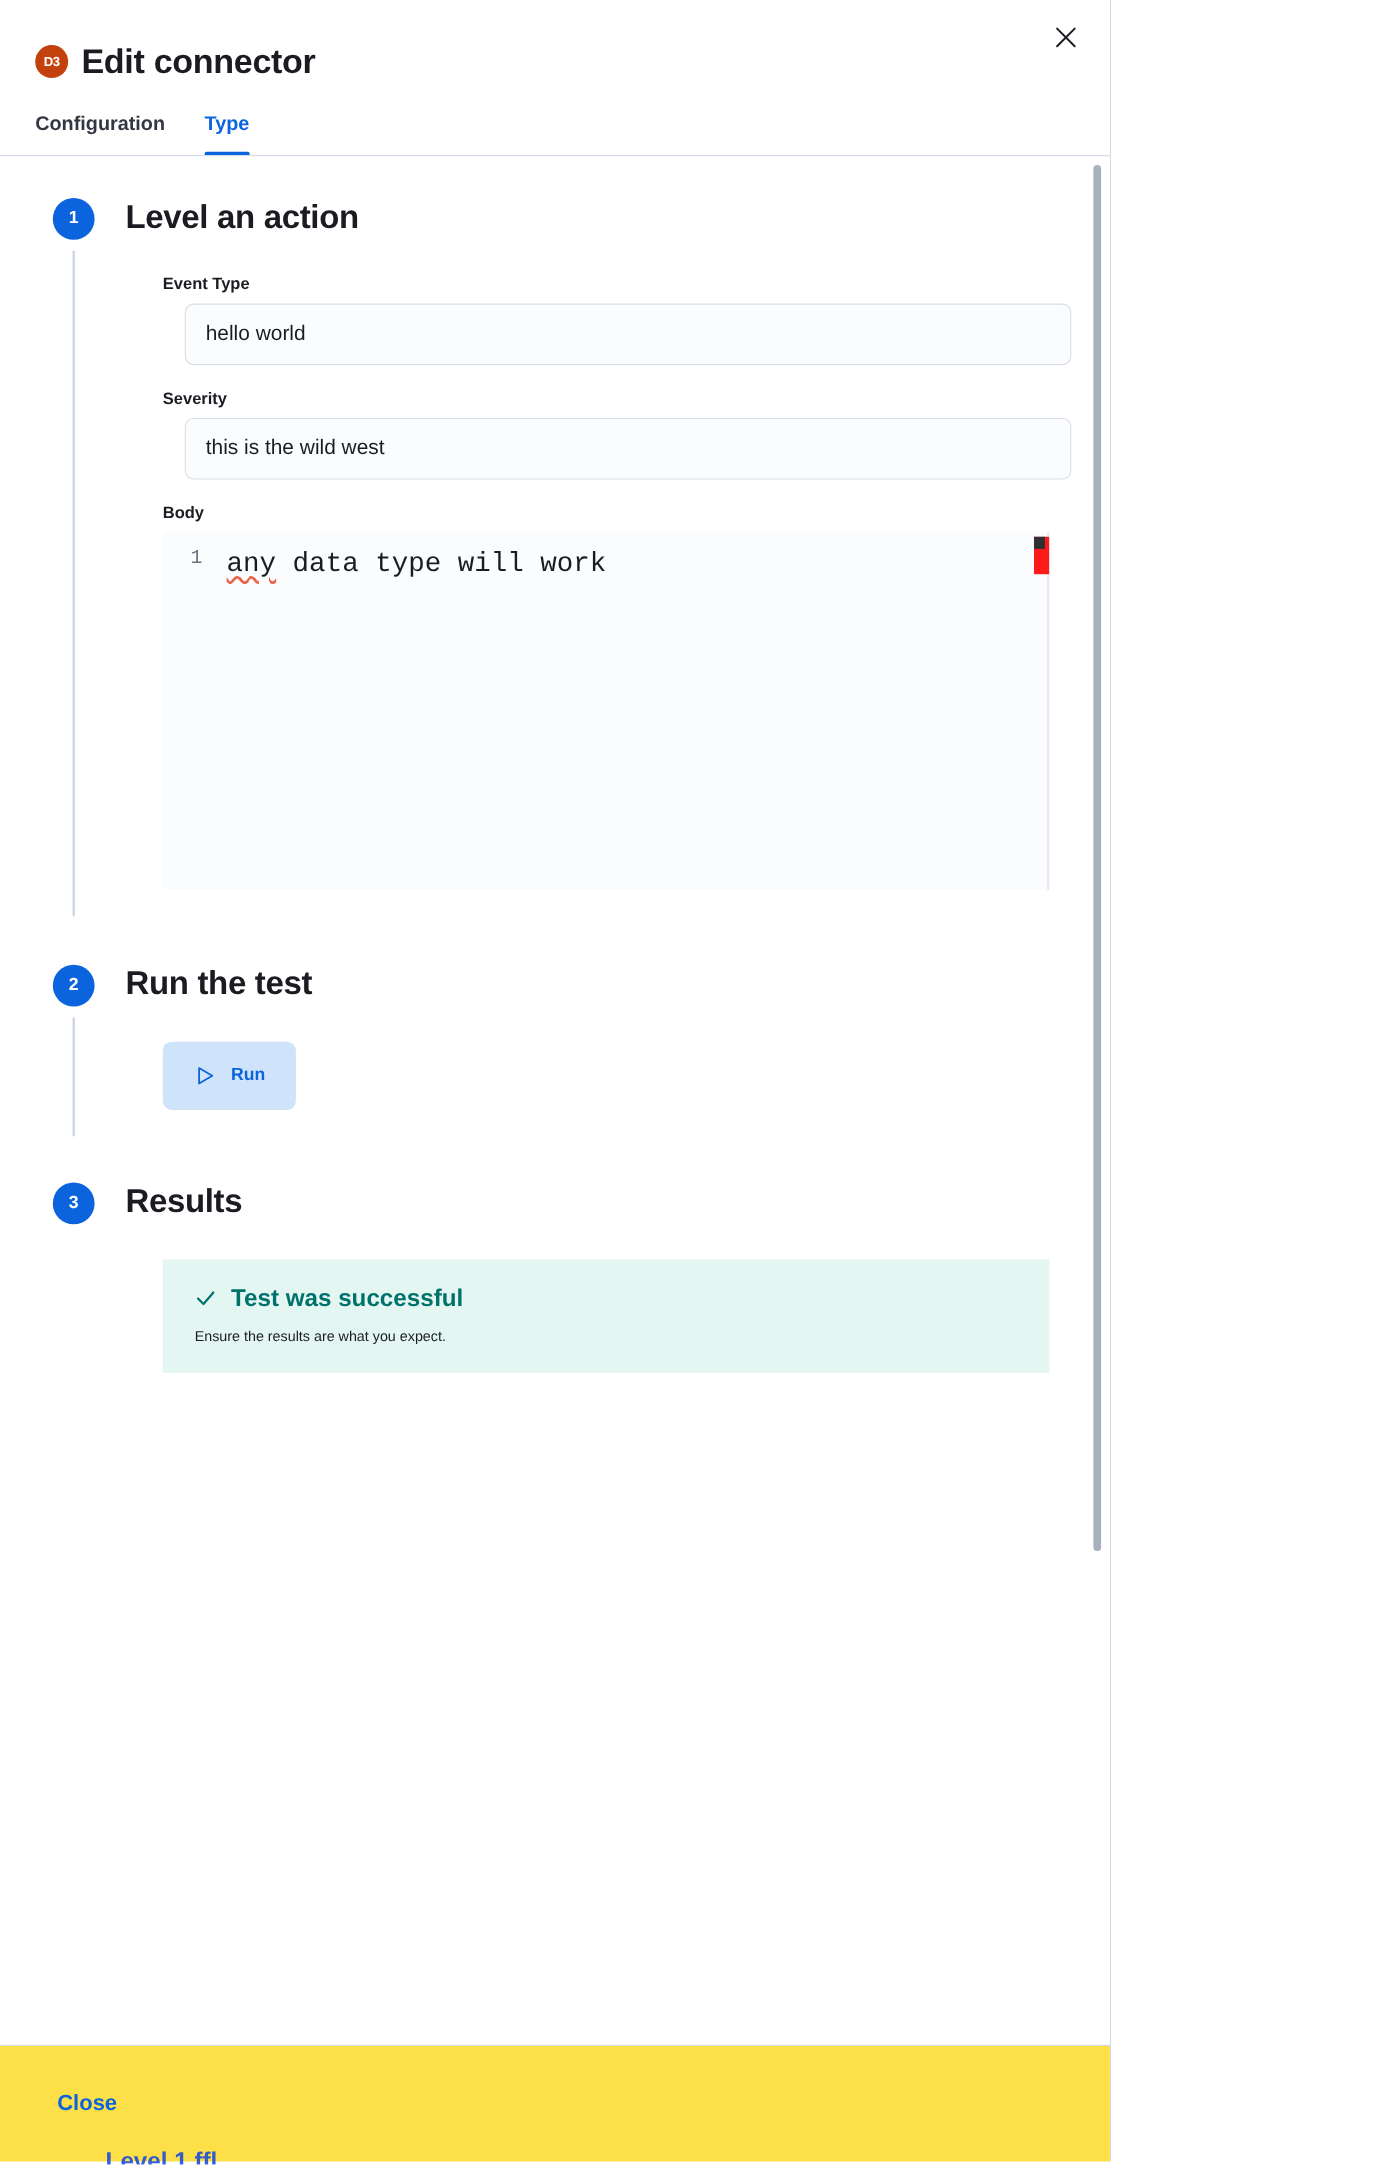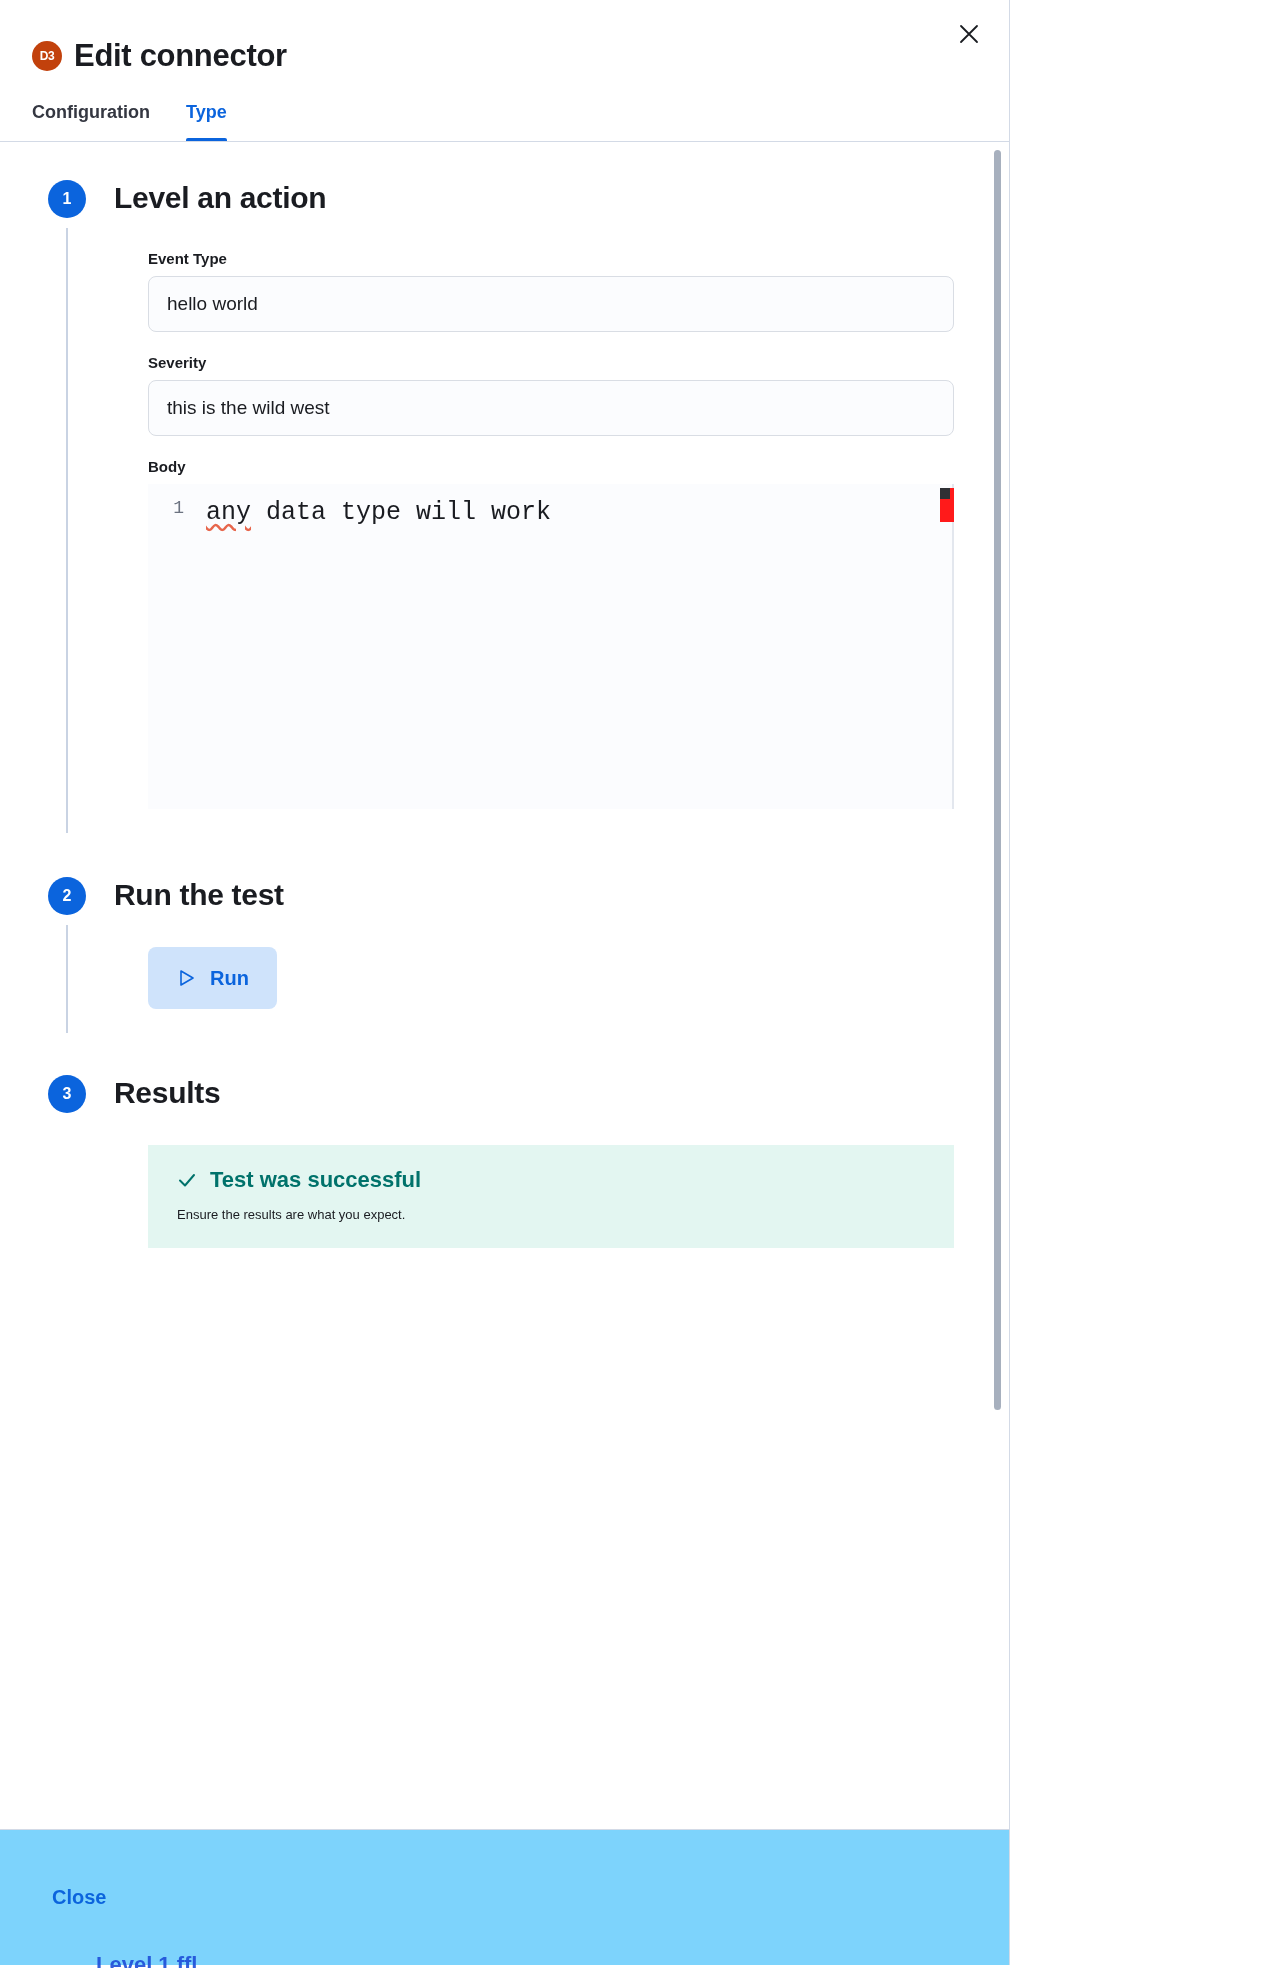--- a/index.html
+++ b/index.html
@@ -168,20 +168,21 @@
     width: 806px;
     height: 56px;
     border: 1px solid #d9dde4;
     border-radius: 8px;
     background: #fbfcfe;
     font-size: 19px;
     color: #1a1c21;
     padding: 4px 18px;
     font-family: inherit;
     outline: none;
+    margin-left: 20px;
   }
   .text-input::placeholder { color: #8a8f99; }
   .field-block { margin-bottom: 22px; }
   .code-editor {
     position: relative;
     width: 806px;
     height: 325px;
     background: #fbfcfe;
     border: none;
     overflow: hidden;
@@ -236,21 +237,21 @@
   .run-btn {
     display: inline-flex;
     align-items: center;
     gap: 14px;
     height: 62px;
     padding: 0 28px;
     background: #cfe3fb;
     color: #0b64dd;
     border: none;
     border-radius: 8px;
-    font-size: 20px;
+    font-size: 16px;
     font-weight: bold;
     cursor: pointer;
     font-family: inherit;
   }
   .callout {
     width: 806px;
     background: #e3f6f1;
     padding: 22px 28px 26px 28px;
   }
   .callout-title {
@@ -263,22 +264,22 @@
     margin-bottom: 14px;
   }
   .callout-text {
     font-size: 13px;
     color: #1a1c21;
     margin-left: 1px;
   }
   
   .flyout-footer {
     flex: 0 0 auto;
-    height: 136px;
-    background: #7dd3fc;
+    height: 106px;
+    background: #fde047;
     border-top: 1px solid #d3dae6;
     display: flex;
     align-items: center;
     padding: 0 52px;
   }
   .close-link {
     font-size: 20px;
     font-weight: bold;
     color: #0b64dd;
     background: none;

